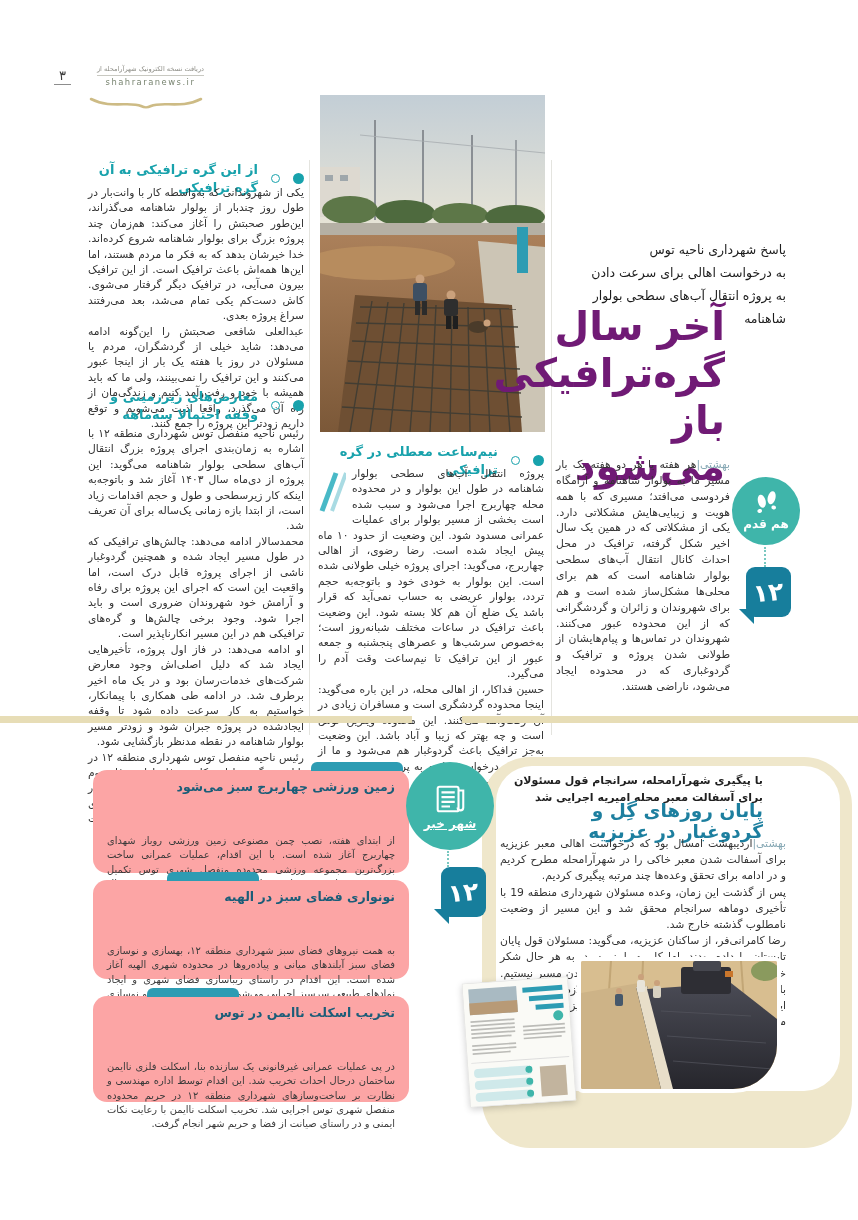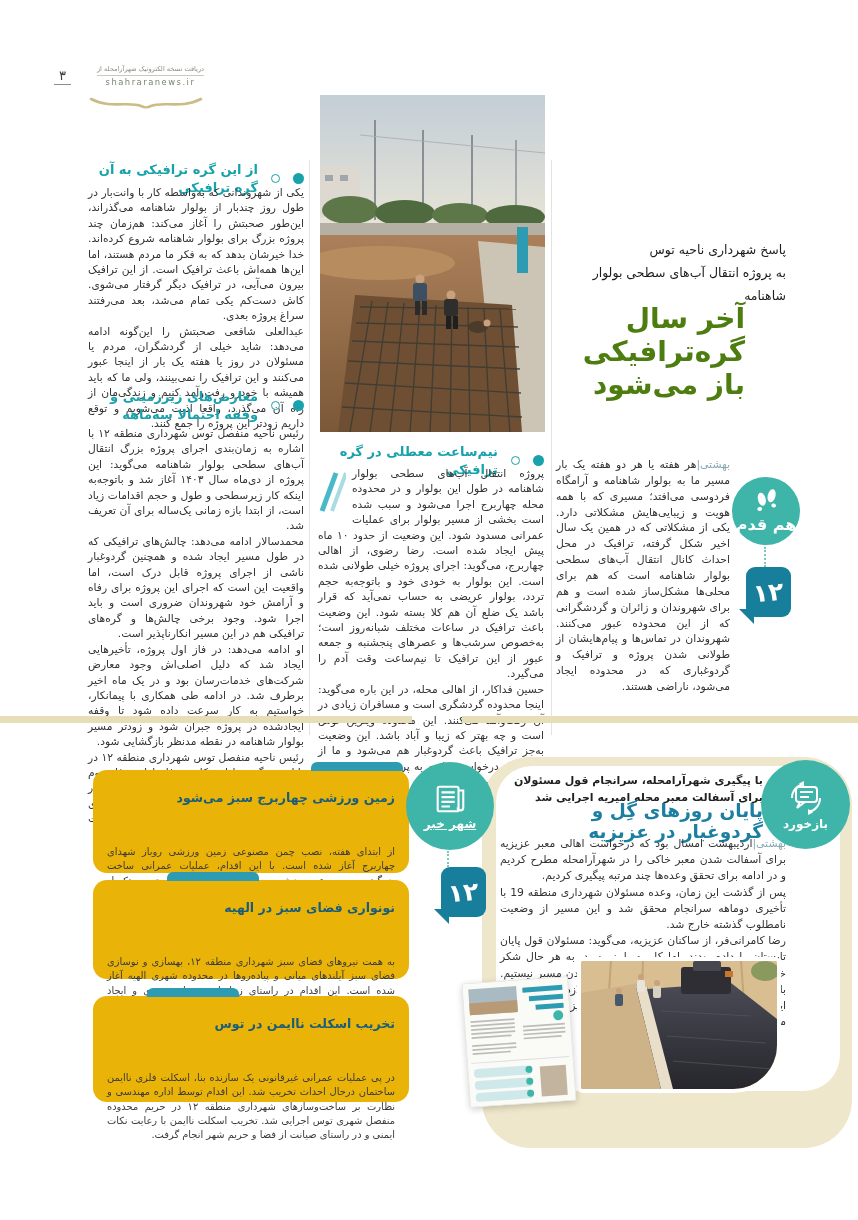--- a/index.html
+++ b/index.html
@@ -18,22 +18,22 @@
   
   .vrule{width:1px;background:#e4e4df;top:160px;height:575px;}
 
   
   .photo1{left:320px;top:95px;width:225px;height:337px;}
   .photo-tab{left:517px;top:227px;width:11px;height:46px;background:#2d9cb3;z-index:3;}
 
   
   .kicker{left:548px;top:238px;width:238px;text-align:right;font-size:12.5px;font-weight:normal;
           line-height:1.85;color:#1c1c1c;}
-  .mainhead{left:553px;top:303px;width:192px;text-align:right;color:#4d7c0f;
-            font-size:28px;font-weight:bold;line-height:1.17;letter-spacing:-1px;}
+  .mainhead{left:533px;top:303px;width:192px;text-align:right;color:#701a75;
+            font-size:40px;font-weight:bold;line-height:1.17;letter-spacing:-1px;}
   .lead-body{left:556px;top:457px;width:174px;font-size:10.8px;line-height:1.47;
              text-align:justify;color:#333;}
   .author{color:#86a8b4;}
 
   
   .railcircle{border-radius:50%;background:#3fb5aa;color:#fff;display:flex;flex-direction:column;
               align-items:center;justify-content:center;z-index:5;}
   .railcircle .lbl{font-weight:bold;}
   .dotline{border-right:2px dotted #79c8c0;width:0;}
   .bubble{background:#177e9c;border-radius:9px;color:#fff;display:flex;align-items:center;
@@ -47,21 +47,21 @@
   .b-dot{width:11px;height:11px;border-radius:50%;background:#18a2ac;flex:0 0 auto;}
   .b-ring{width:7px;height:7px;border:1.6px solid #18a2ac;border-radius:50%;flex:0 0 auto;}
   .body{font-size:10.7px;line-height:1.44;text-align:justify;color:#333;}
   .body p{margin:0;}
   .quotebox{float:left;width:28px;height:46px;margin:3px 6px 2px 0;}
 
   
   .divbar{top:716px;height:7px;background:#e7ddb6;}
 
   
-  .nbox{left:93px;width:316px;background:#eab308;border-radius:14px;padding:20px 14px 8px;
+  .nbox{left:93px;width:316px;background:#fca5a5;border-radius:14px;padding:9px 14px 8px;
         box-sizing:border-box;}
   .nbox::before{content:"";position:absolute;top:-8px;height:9px;width:92px;
                 background:#2d9cb3;border-radius:6px 6px 0 0;}
   .tab-a::before{right:6px;}
   .tab-b::before{right:150px;}
   .tab-c::before{right:170px;}
   .nbox h3{margin:0 0 5px;font-size:12.5px;color:#1b5d78;}
   .nbox .body{font-size:9.9px;line-height:1.45;color:#3a3a3a;margin-top:40px;}
 
   
@@ -154,41 +154,42 @@
       <rect x="126" y="221" width="5" height="13" fill="#1f1f1f"></rect>
         <rect x="133" y="221" width="5" height="13" fill="#1f1f1f"></rect>
       <ellipse cx="158" cy="232" rx="10" ry="6" fill="#4a3b2a"></ellipse>
         <circle cx="167" cy="228" r="3.5" fill="#caa17c"></circle>
     </g>
   </svg>
   <div class="abs photo-tab"></div>
 
   <div class="abs kicker">
     <div>پاسخ شهرداری ناحیه توس</div>
+    <div>به درخواست اهالی برای سرعت دادن</div>
     <div>به پروژه انتقال آب‌های سطحی بولوار شاهنامه</div>
   </div>
   <div class="abs mainhead">
     <div>آخر سال</div>
     <div>گره‌ترافیکی</div>
     <div>باز می‌شود</div>
   </div>
   <div class="abs lead-body">
     <span class="author">بهشتی|</span><span>هر هفته یا هر دو هفته یک بار مسیر ما به بولوار شاهنامه و آرامگاه فردوسی می‌افتد؛ مسیری که با همه هویت و زیبایی‌هایش مشکلاتی دارد. یکی از مشکلاتی که در همین یک سال اخیر شکل گرفته، ترافیک در محل احداث کانال انتقال آب‌های سطحی بولوار شاهنامه است که هم برای محلی‌ها مشکل‌ساز شده است و هم برای شهروندان و زائران و گردشگرانی که از این محدوده عبور می‌کنند. شهروندان در تماس‌ها و پیام‌هایشان از طولانی شدن پروژه و ترافیک و گردوغباری که در محدوده ایجاد می‌شود، ناراضی هستند.</span>
   </div>
 
   <div class="abs railcircle" style="left:732px;top:477px;width:68px;height:68px;">
     <svg width="28" height="26" viewBox="0 0 40 36">
       <g fill="#fff">
         <ellipse cx="14" cy="14" rx="5.5" ry="9.5" transform="rotate(-14 14 14)"></ellipse>
         <ellipse cx="11" cy="28" rx="3.4" ry="2.8" transform="rotate(-14 11 28)"></ellipse>
         <ellipse cx="28" cy="9" rx="5.5" ry="9.5" transform="rotate(14 28 9)"></ellipse>
         <ellipse cx="31" cy="23" rx="3.4" ry="2.8" transform="rotate(14 31 23)"></ellipse>
       </g>
     </svg>
-    <div class="lbl" style="font-size:16px;">هم قدم</div>
+    <div class="lbl" style="font-size:12px;">هم قدم</div>
   </div>
   <div class="abs dotline" style="left:764px;top:547px;height:20px;"></div>
   <div class="abs bubble" style="left:746px;top:567px;width:45px;height:50px;">
     <span class="num" style="font-size:25px;">۱۲</span>
   </div>
 
   <div class="abs arth" style="left:88px;top:161px;width:216px;">
     <span class="b-dot"></span>
     <span class="b-ring"></span>
     <span>از این گره ترافیکی به آن گره ترافیکی</span>
@@ -236,34 +237,20 @@
     <div>با پیگیری شهرآرامحله، سرانجام قول مسئولان</div>
     <div>برای آسفالت معبر محله امیریه اجرایی شد</div>
   </div>
   <div class="abs fb-head">پایان روزهای گِل و گردوغبار در عزیزیه</div>
   <div class="abs fb-body body">
     <p><span class="author">بهشتی|</span><span>اردیبهشت امسال بود که درخواست اهالی معبر عزیزیه برای آسفالت شدن معبر خاکی را در شهرآرامحله مطرح کردیم و در ادامه برای تحقق وعده‌ها چند مرتبه پیگیری کردیم.</span></p>
     <p>پس از گذشت این زمان، وعده مسئولان شهرداری منطقه 19 با تأخیری دوماهه سرانجام محقق شد و این مسیر از وضعیت نامطلوب گذشته خارج شد.</p>
     <p>رضا کامرانی‌فر، از ساکنان عزیزیه، می‌گوید: مسئولان قول پایان تابستان را داده بودند، اما کار به پاییز رسید. به هر حال شکر خدا! امسال دیگر نگران برف و باران و گل شدن مسیر نیستیم. با افزایش تعداد ساکنان، واقعا اجرای پروژه لازم بود. با اجرای این پروژه، ۴ هزار مترمربع از فضای خیابان عزیزیه با اعتباری ۲۵ میلیارد ریالی آسفالت شد.</p>
   </div>
 
-  <div class="abs railcircle" style="left:761px;top:760px;width:89px;height:89px;">
-    <svg width="40" height="38" viewBox="0 0 40 38">
-      <g fill="none" stroke="#fff" stroke-width="2">
-        <rect x="10" y="8" width="21" height="15" rx="3"></rect>
-        <path d="M14 23 l-3 6 8-6"></path>
-        <path d="M14 13 h13 M14 18 h9"></path>
-        <path d="M34 19 a14 14 0 0 1 -12 14"></path>
-        <path d="M6 19 A14 14 0 0 1 18 5"></path>
-      </g>
-      <path d="M22 36 l5 -2.5 -5 -3.5z" fill="#fff"></path>
-      <path d="M18 2 l-5 2.5 5 3.5z" fill="#fff"></path>
-    </svg>
-    <div class="lbl" style="font-size:12px;">بازخورد</div>
-  </div>
 
   <div class="abs photo2">
     <svg viewBox="0 0 196 128" width="196" height="128">
       <defs>
         <linearGradient id="asph" x1="0" y1="0" x2="0" y2="1">
           <stop offset="0" stop-color="#4a4b55"></stop>
             <stop offset="1" stop-color="#26262c"></stop>
         </linearGradient>
       </defs>
       <rect width="196" height="128" fill="#d8be90"></rect>

